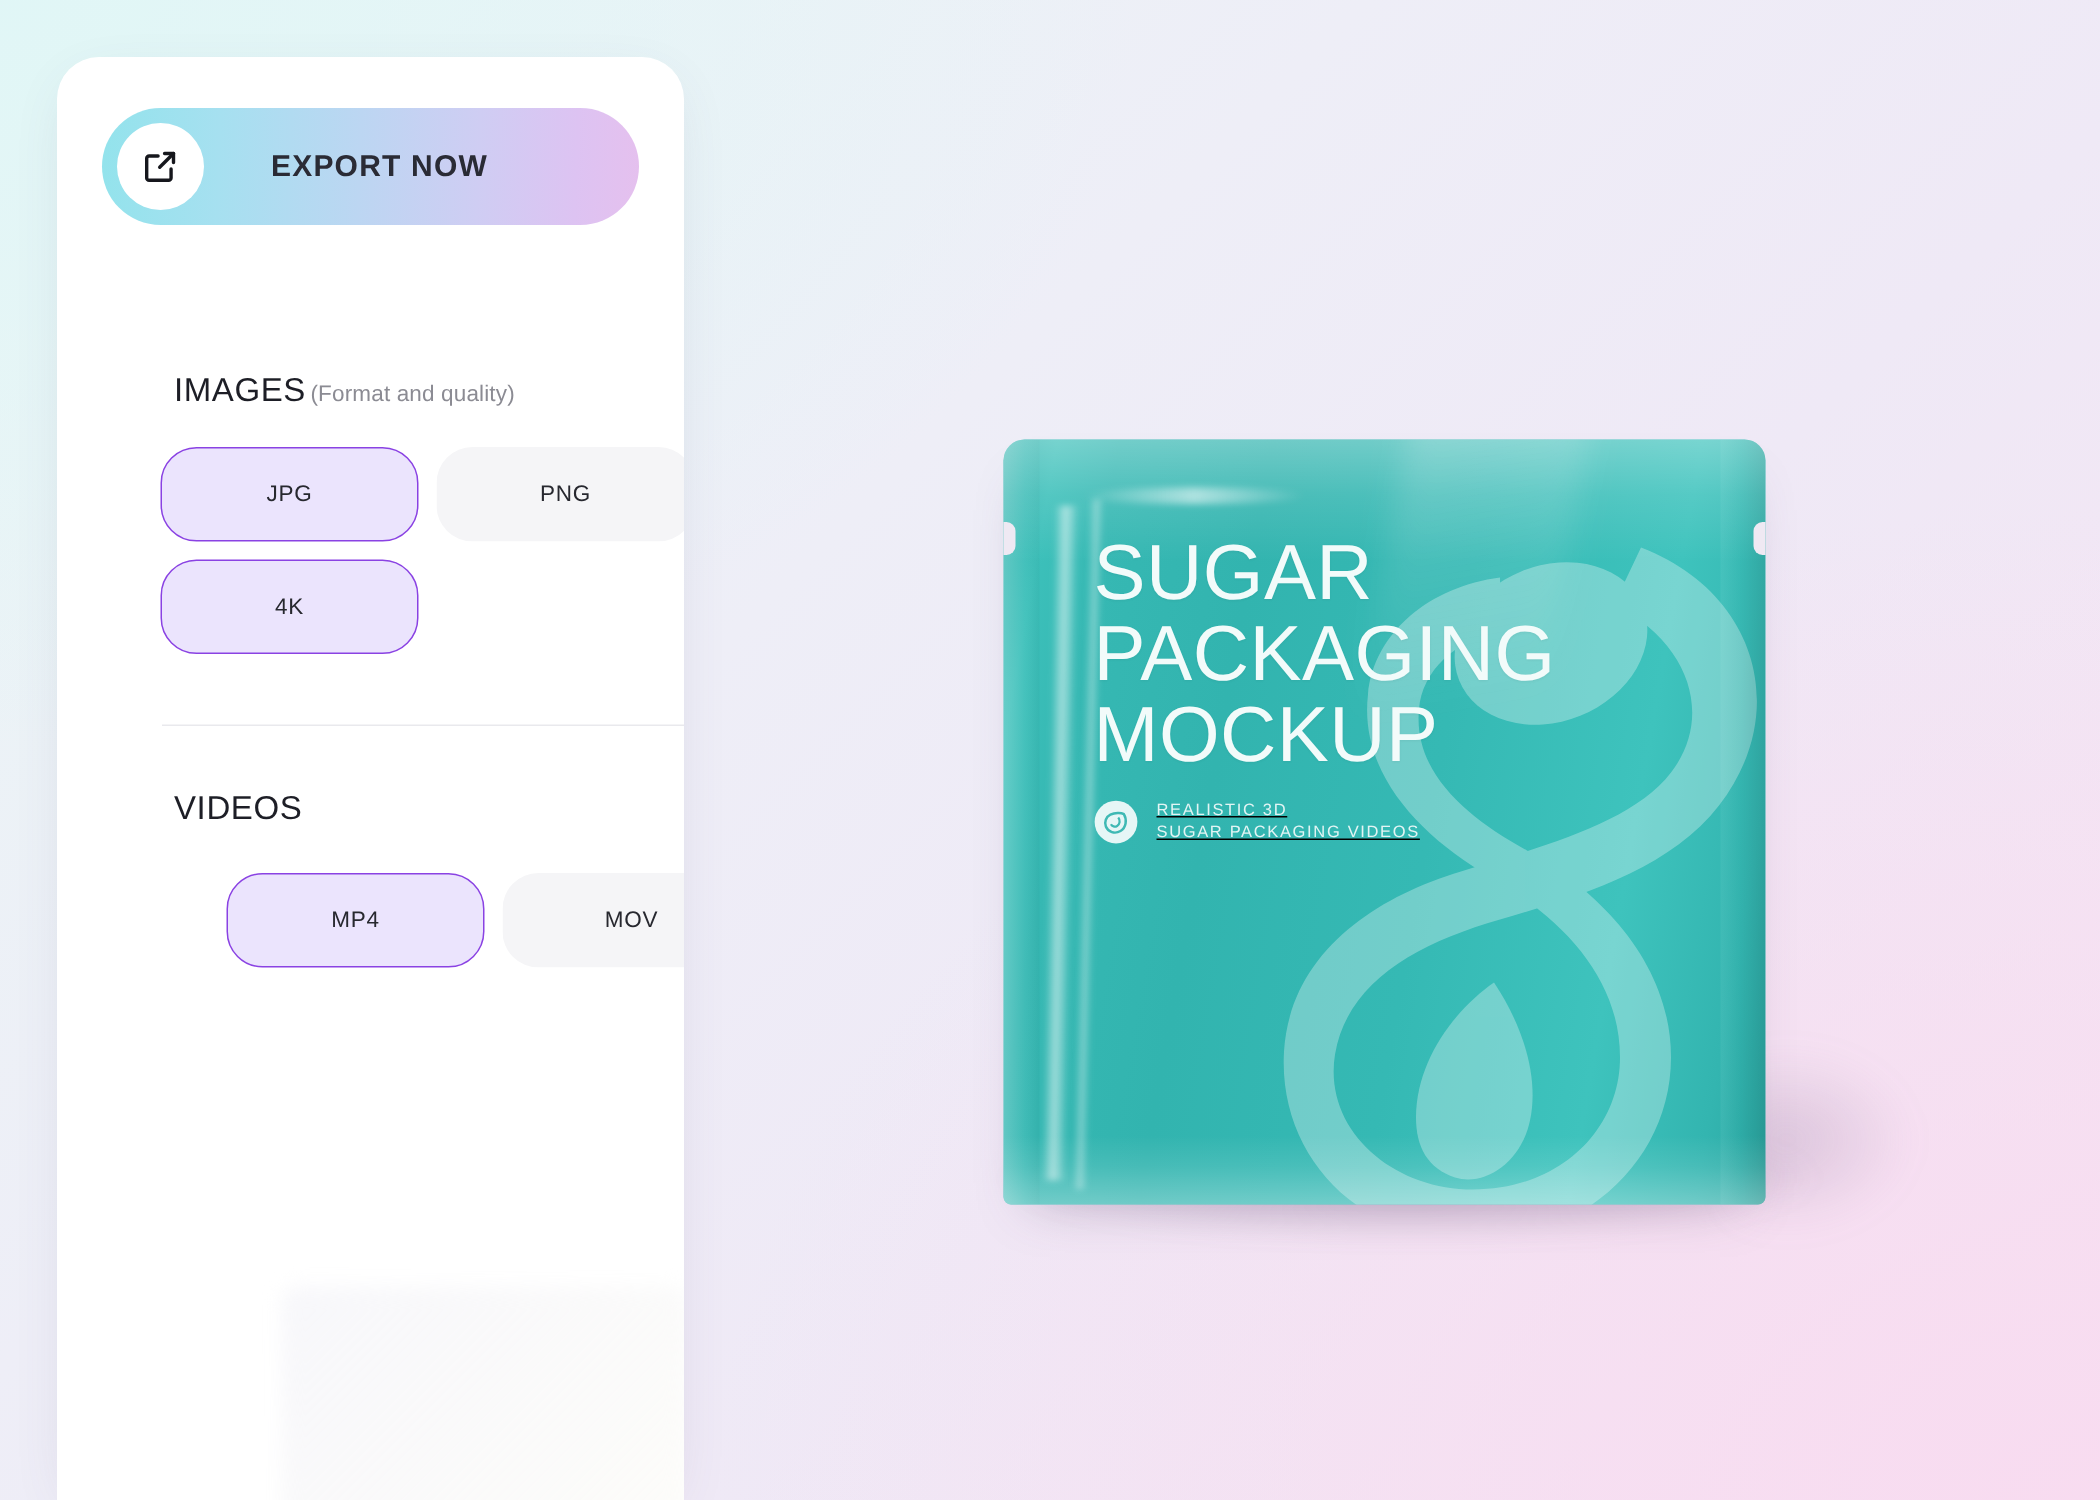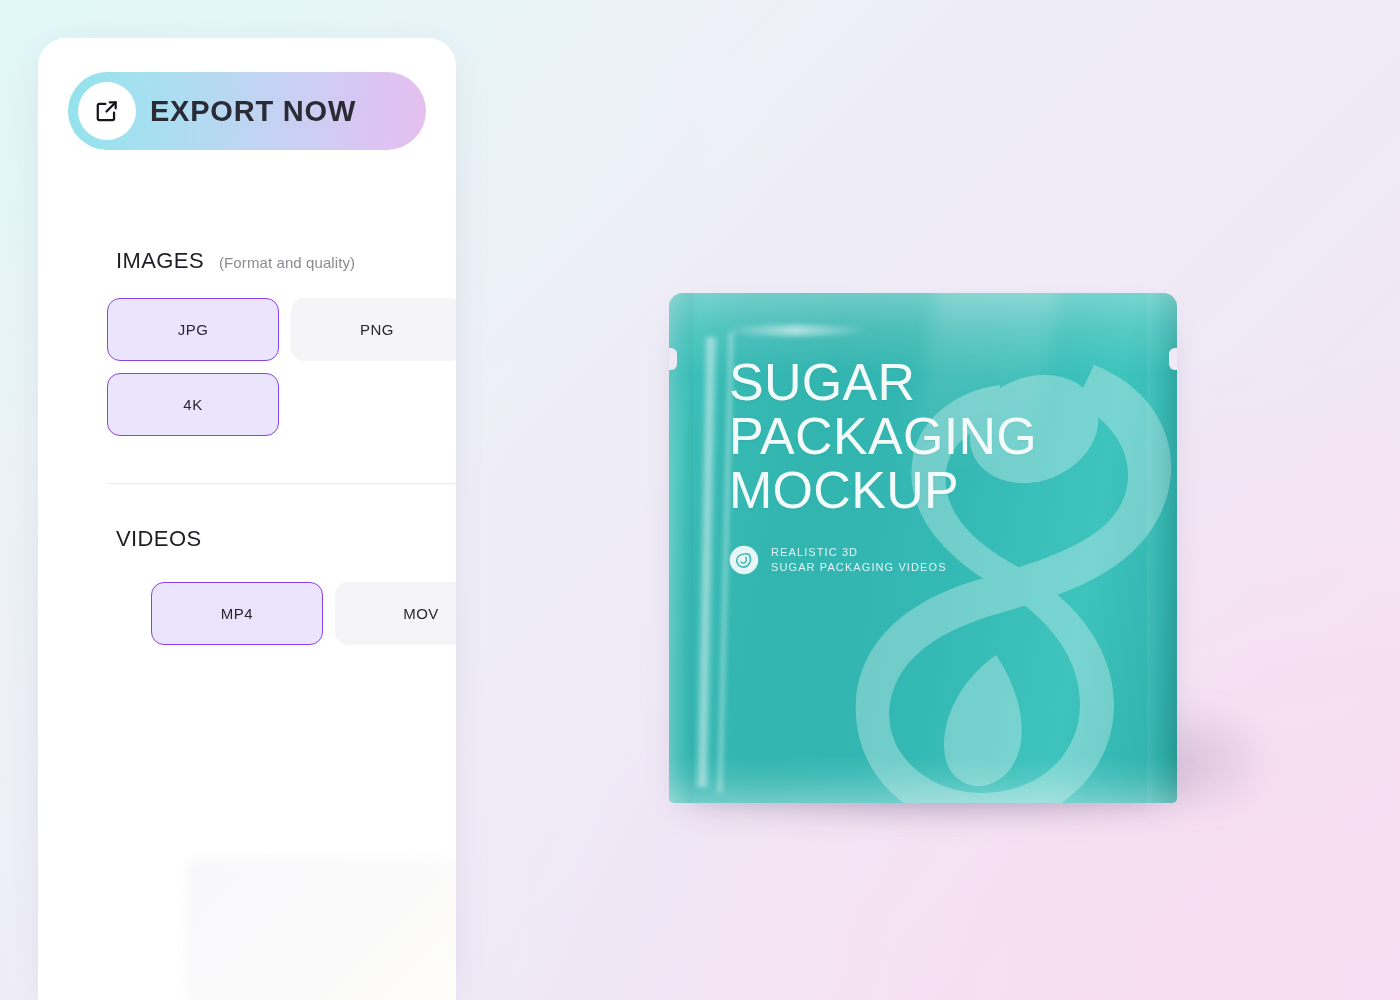--- a/index.html
+++ b/index.html
@@ -134,21 +134,22 @@
     font-size: 52px;
     line-height: 54px;
     font-weight: 400;
     letter-spacing: 0.3px;
     text-shadow: 0 1px 2px rgba(0,0,0,0.05);
   }
   #pouch-sub {
     display: flex;
     align-items: center;
     gap: 12px;
-    margin-top: 28px;
+    margin-top: 16px;
+    text-decoration: underline;
   }
   #pouch-logo {
     width: 30px; height: 30px; flex: 0 0 30px;
   }
   .sub-lines {
     color: rgba(255,255,255,0.86);
     font-size: 11px;
     line-height: 15px;
     letter-spacing: 1.1px;
   }
@@ -189,33 +190,33 @@
     width: 58px; height: 58px;
     margin-left: 10px;
     border-radius: 50%;
     background: #ffffff;
     display: flex; align-items: center; justify-content: center;
     flex: 0 0 58px;
   }
   #export-label {
     flex: 1;
     text-align: center;
-    font-size: 29px;
+    font-size: 20px;
     font-weight: 700;
     letter-spacing: 0.8px;
     color: #2a2b35;
     padding-right: 56px;
   }
 
   .section-head {
     position: absolute;
     left: 78px;
     display: flex;
     align-items: baseline;
-    gap: 15px;
+    gap: 3px;
   }
   .section-title {
     font-size: 22px;
     color: #1d1e26;
     letter-spacing: 0.4px;
     font-weight: 400;
   }
   .section-note {
     font-size: 15px;
     color: #8b8b93;
@@ -233,21 +234,21 @@
     display: grid;
     grid-template-columns: 172px 172px;
     column-gap: 12px;
     row-gap: 12px;
   }
   #images-chips { top: 260px; }
   #videos-chips { top: 544px; margin-left: 44px; }
 
   .chip {
     height: 63px;
-    border-radius: 13px;
+    border-radius: 24px;
     display: flex;
     align-items: center;
     justify-content: center;
     font-size: 15px;
     letter-spacing: 0.5px;
     color: #27282f;
     cursor: pointer;
     font-family: inherit;
     background: #f5f5f7;
     border: 1.6px solid transparent;

